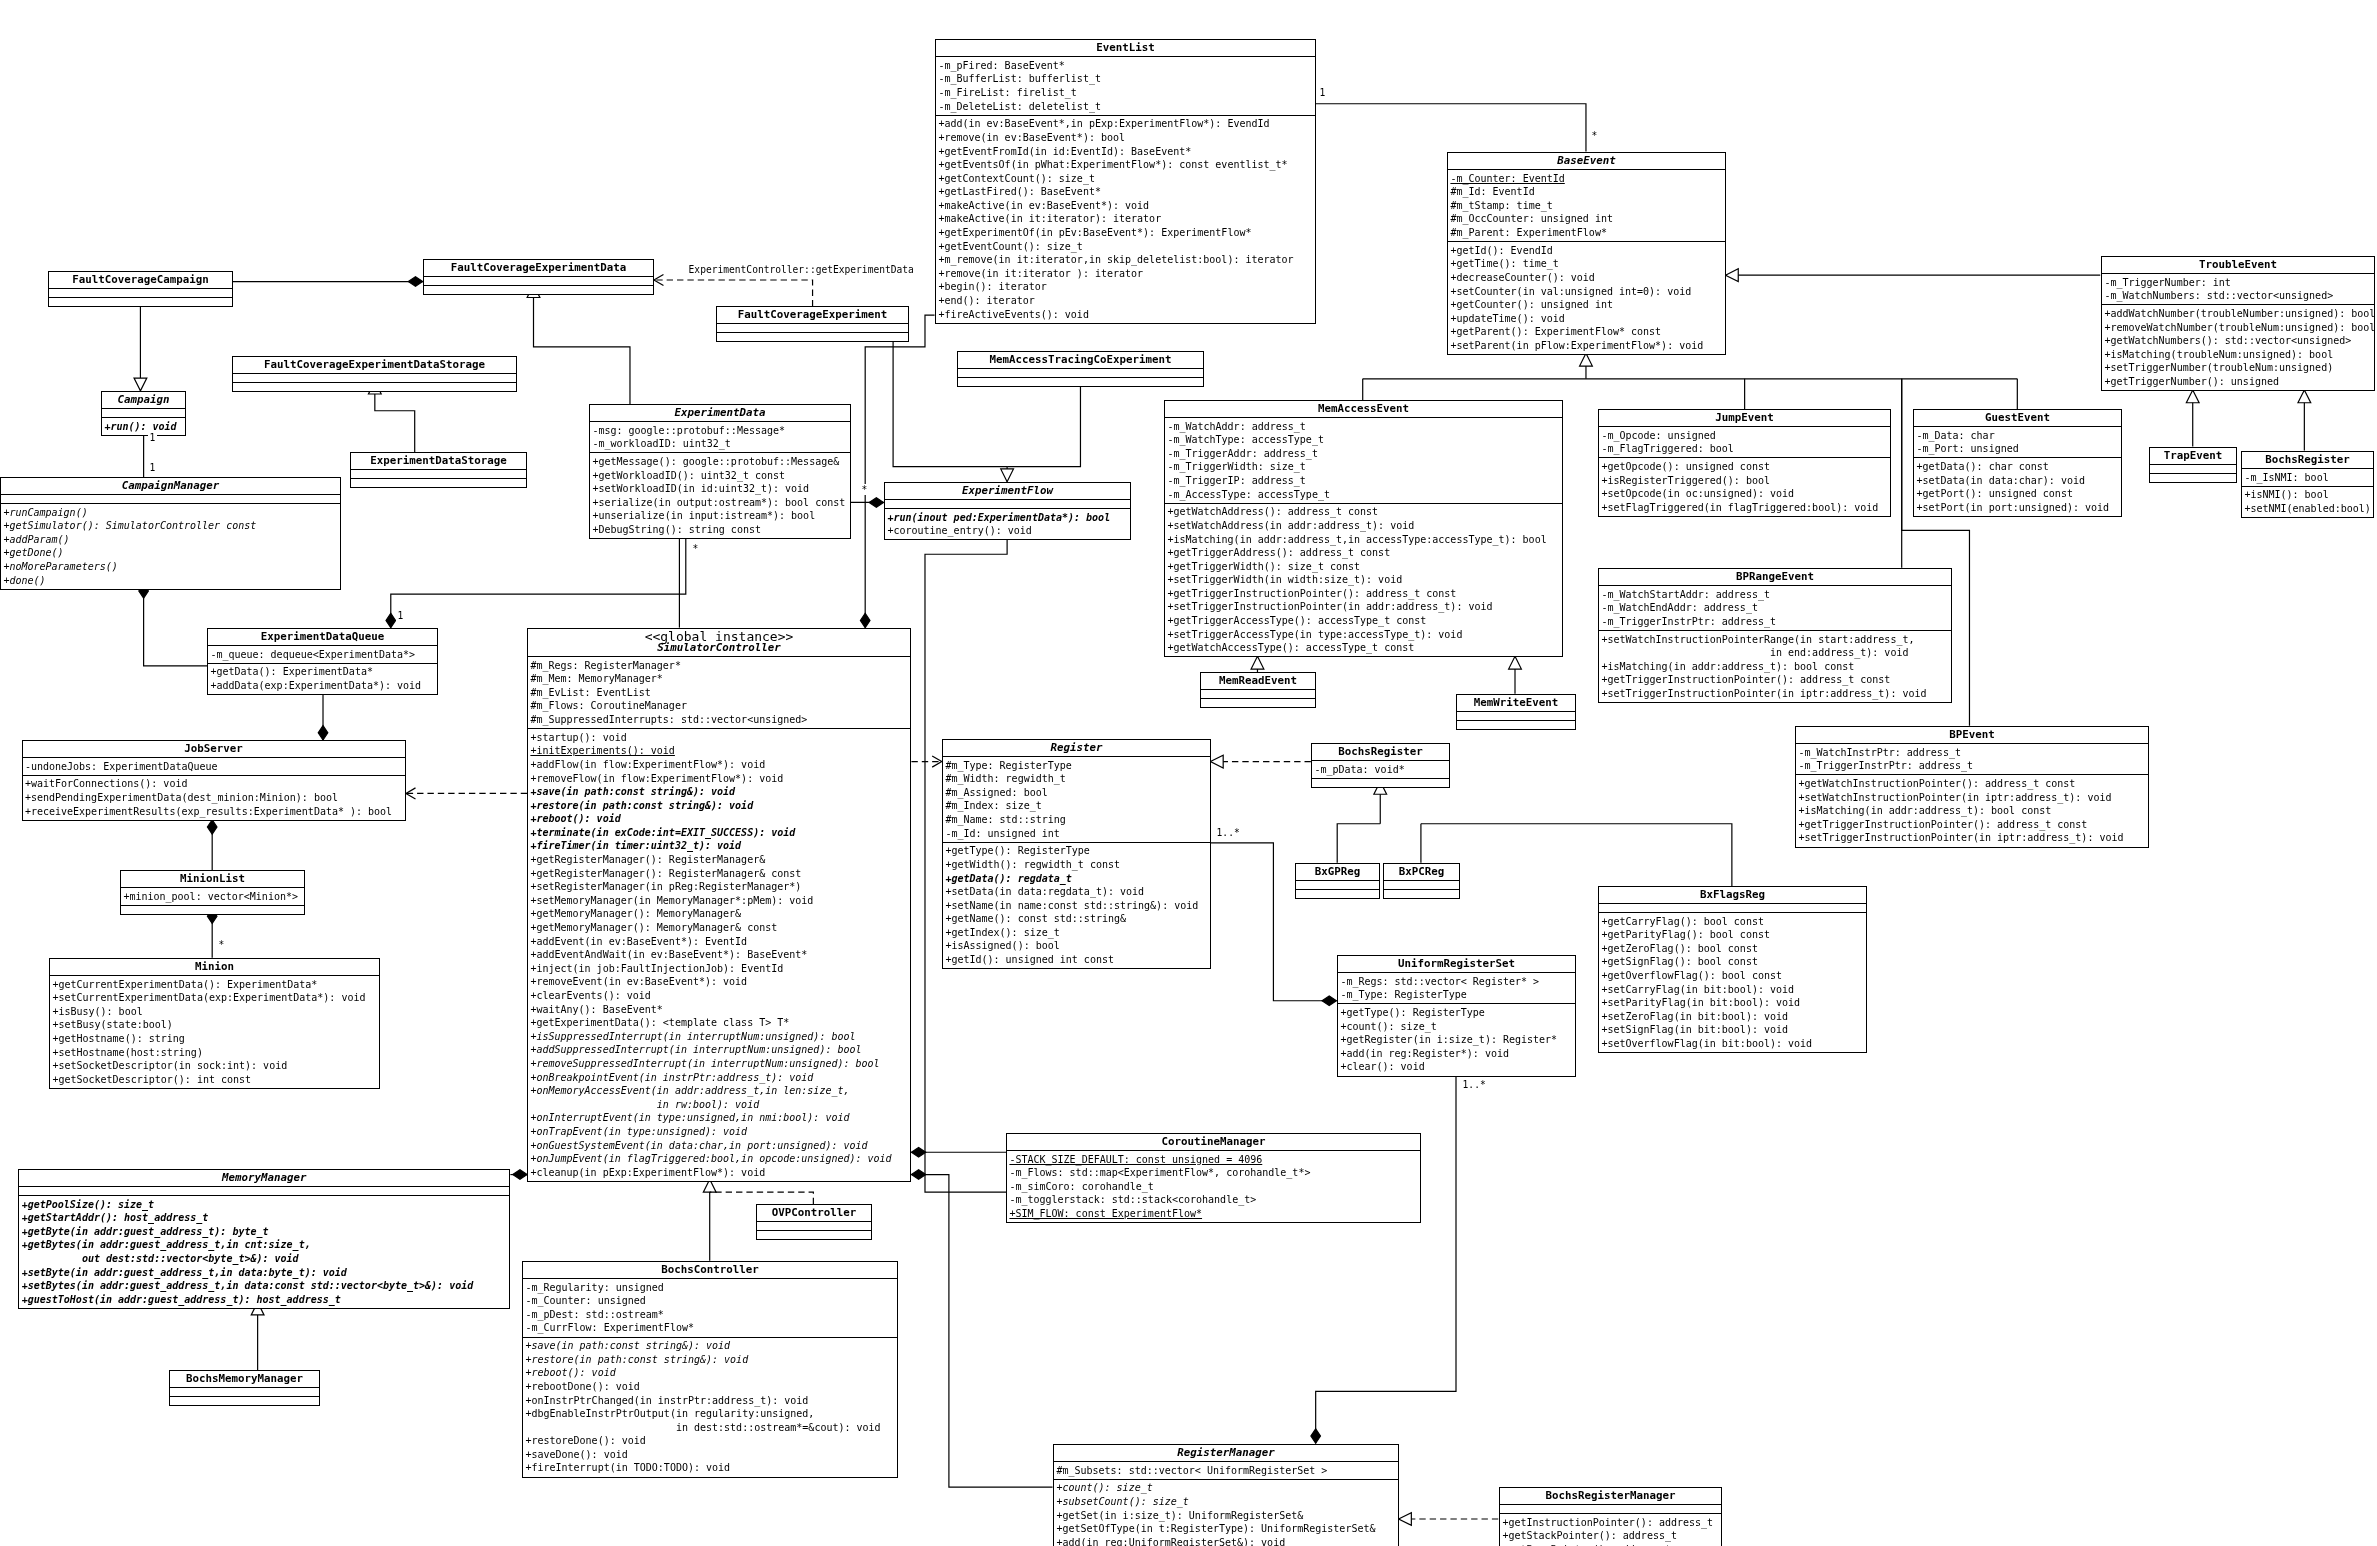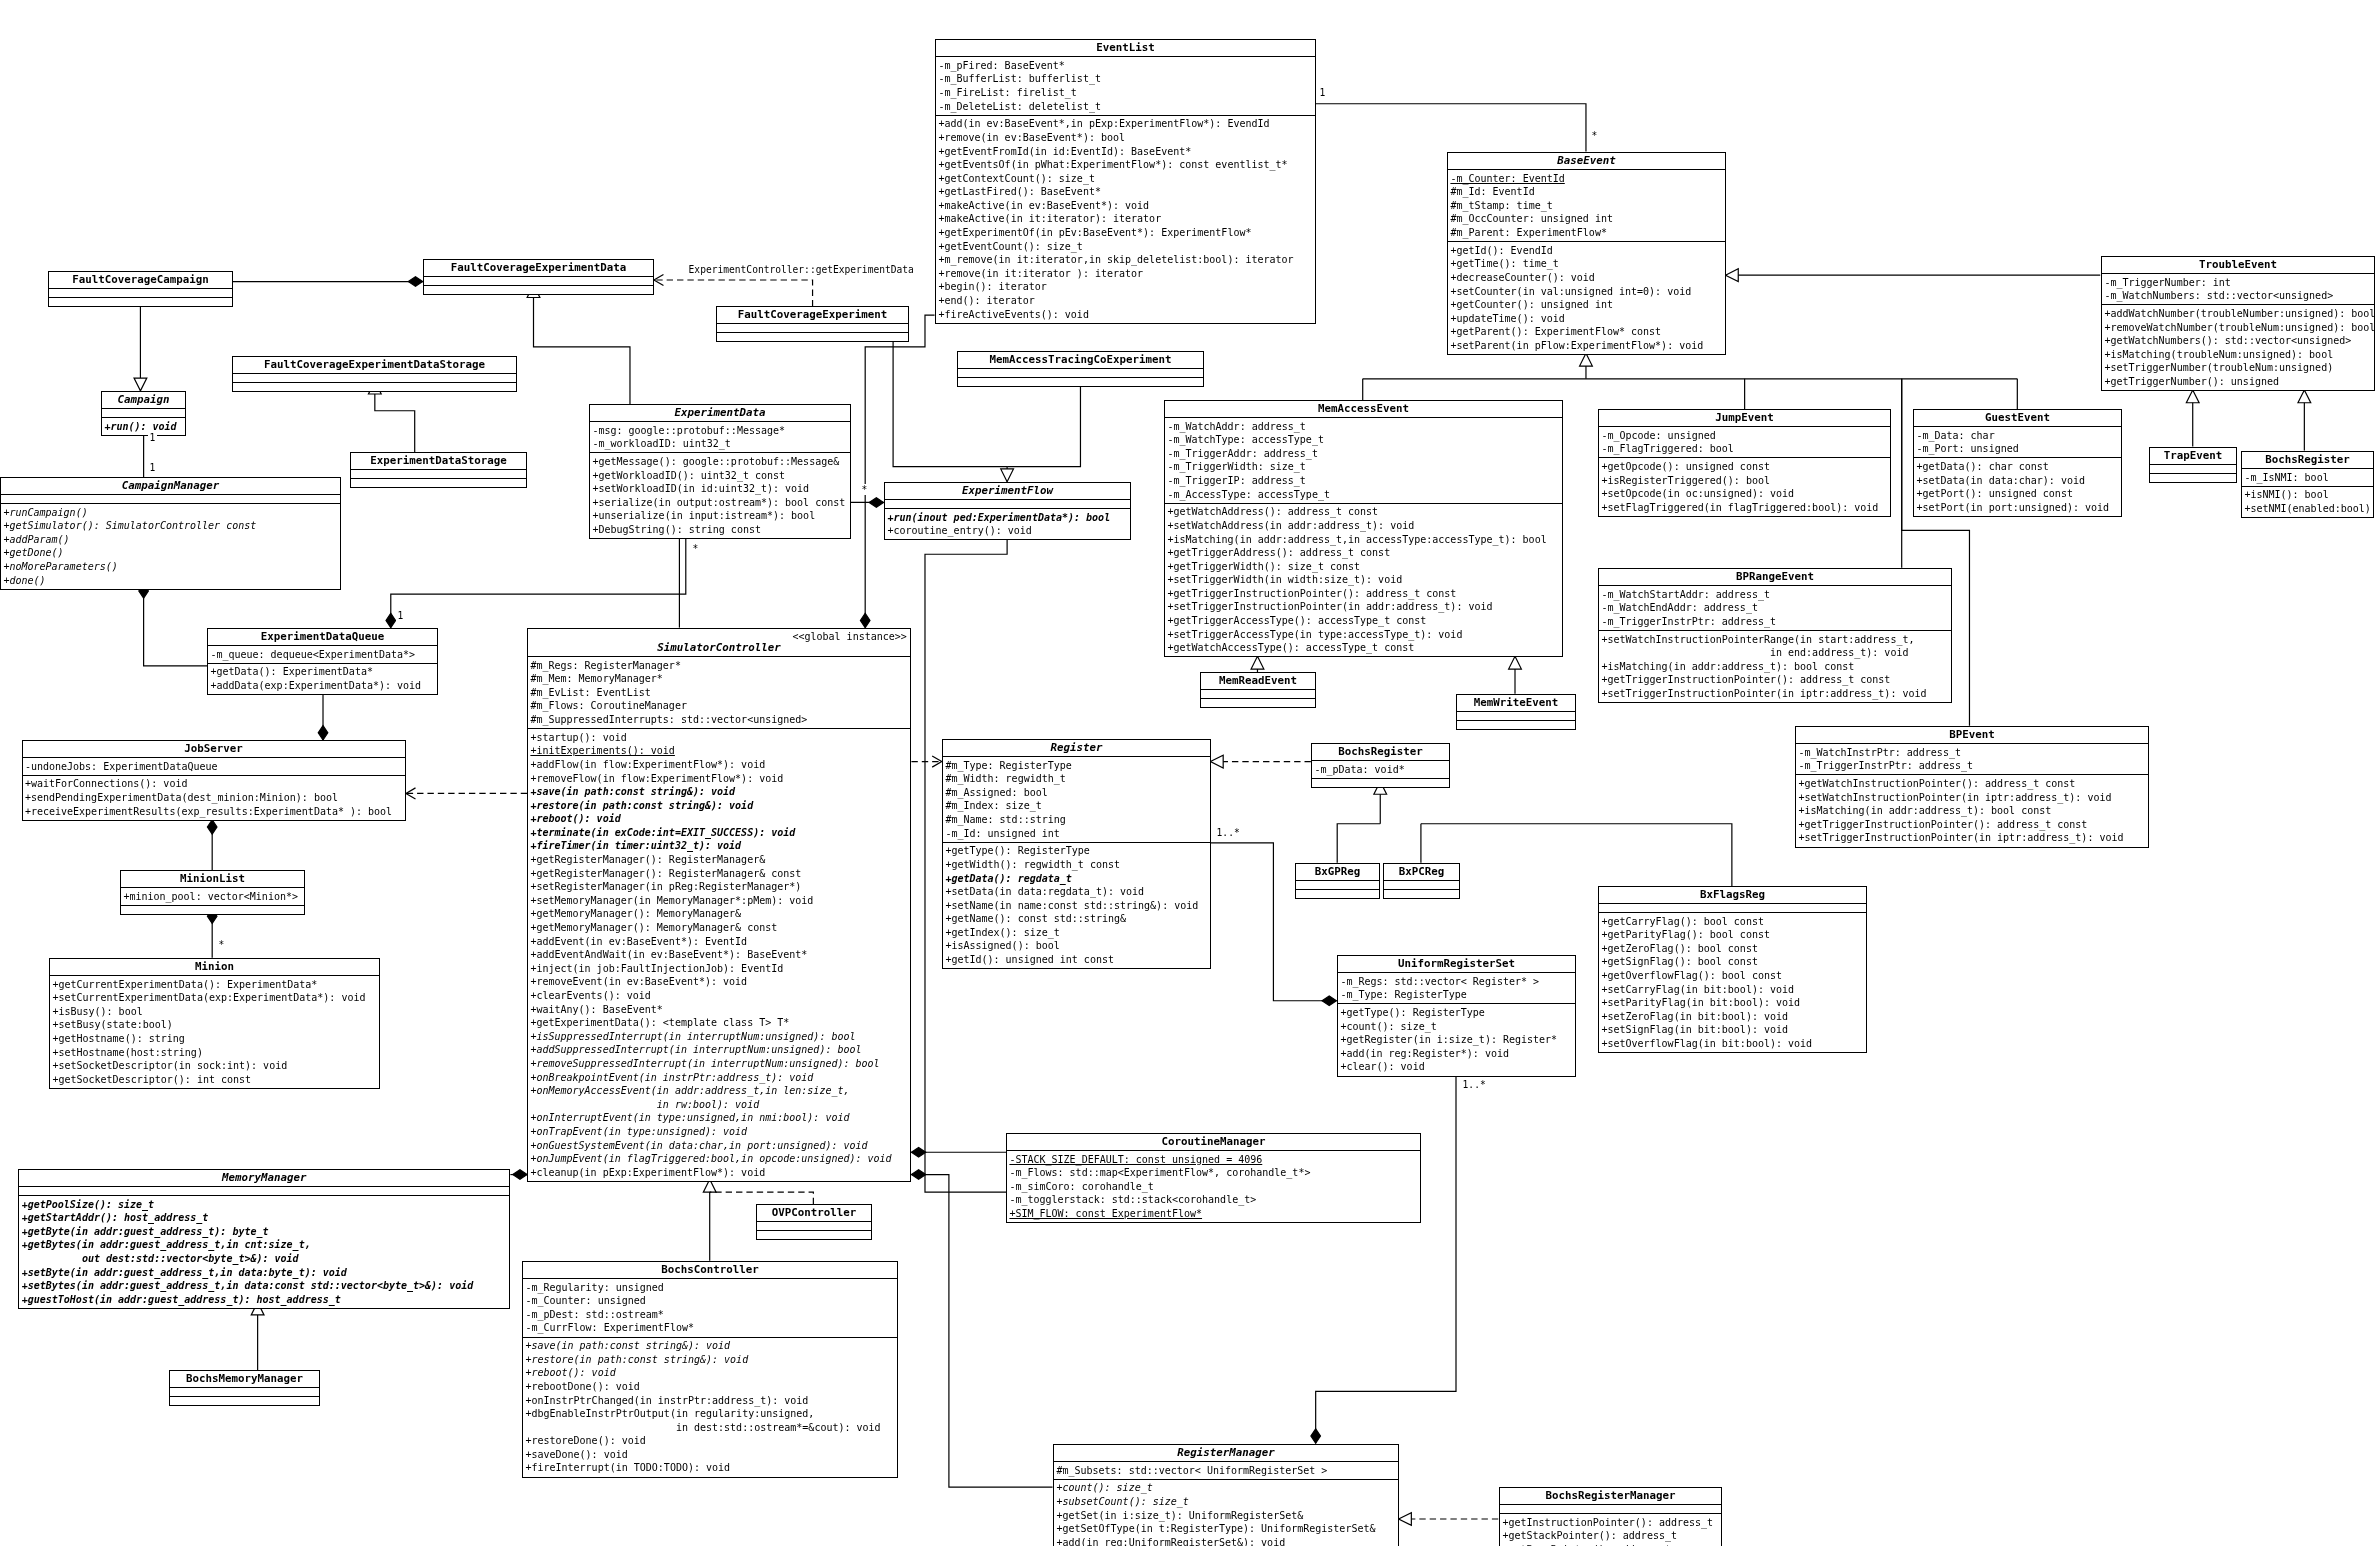--- a/index.html
+++ b/index.html
@@ -1,21 +1,21 @@
 <!DOCTYPE html>
 <html style="font-size:12.8px"><head>
 <meta charset="utf-8">
 <style>
   html,body{margin:0;padding:0;background:#fff;}
   #diagram{position:relative;overflow:hidden;background:#fff;font-family:"DejaVu Sans Mono",monospace;margin-top:36px;}
   #diagram svg{position:absolute;left:0;top:0;}
   .uml-class{position:absolute;background:#fff;border:0.8px solid #000;box-sizing:border-box;}
   .head{border-bottom:0.8px solid #000;padding:1.6px 3.2px;text-align:center;}
   .title{font-weight:bold;font-size:10.8px;line-height:12.8px;color:#000;}
-  .stereo{font-size:10px;line-height:11px;color:#000;text-align:right;}
+  .stereo{font-size:13px;line-height:11px;color:#000;}
   .compartment{padding:1.6px 2.4px;min-height:4.8px;}
   .compartment + .compartment{border-top:0.8px solid #000;}
   .member{font-size:10px;line-height:13.6px;white-space:pre;color:#000;}
   .it{font-style:italic;}
   .bd{font-weight:bold;}
   .ul{text-decoration:underline;}
   .edge-label{position:absolute;font-size:9.6px;line-height:11px;background:#fff;padding:0 1.6px;color:#000;white-space:pre;}
 </style>
 </head>
 <body>

